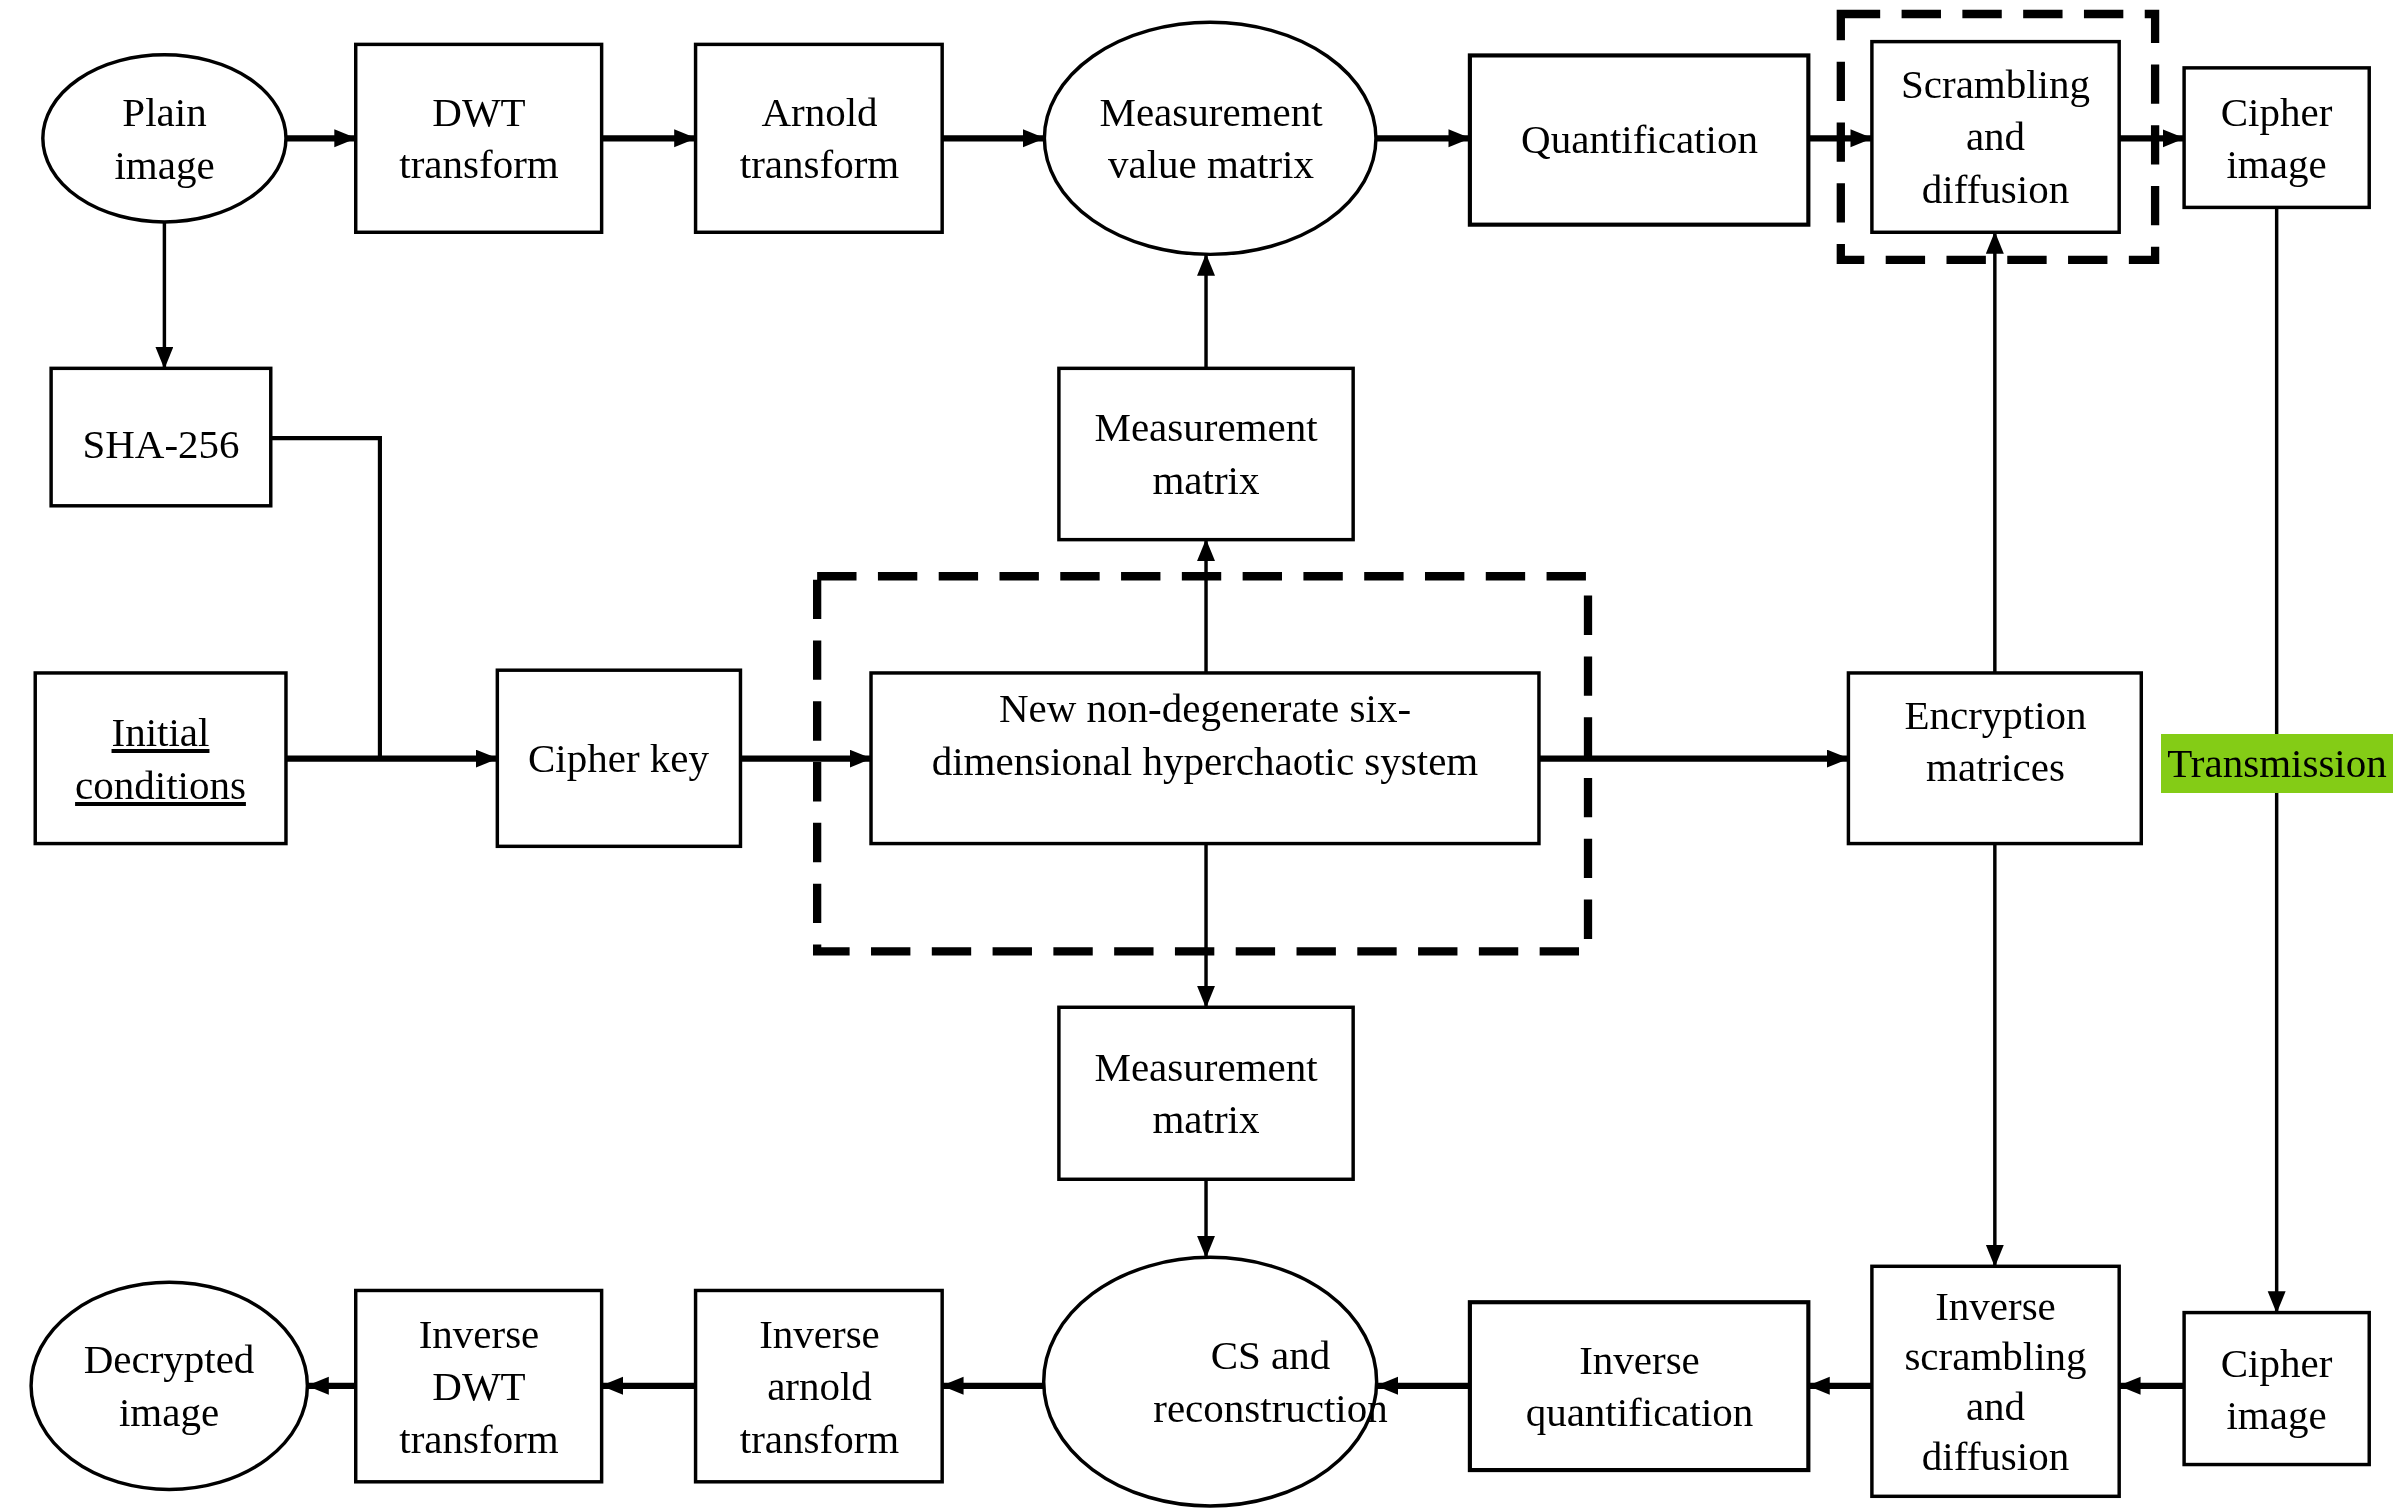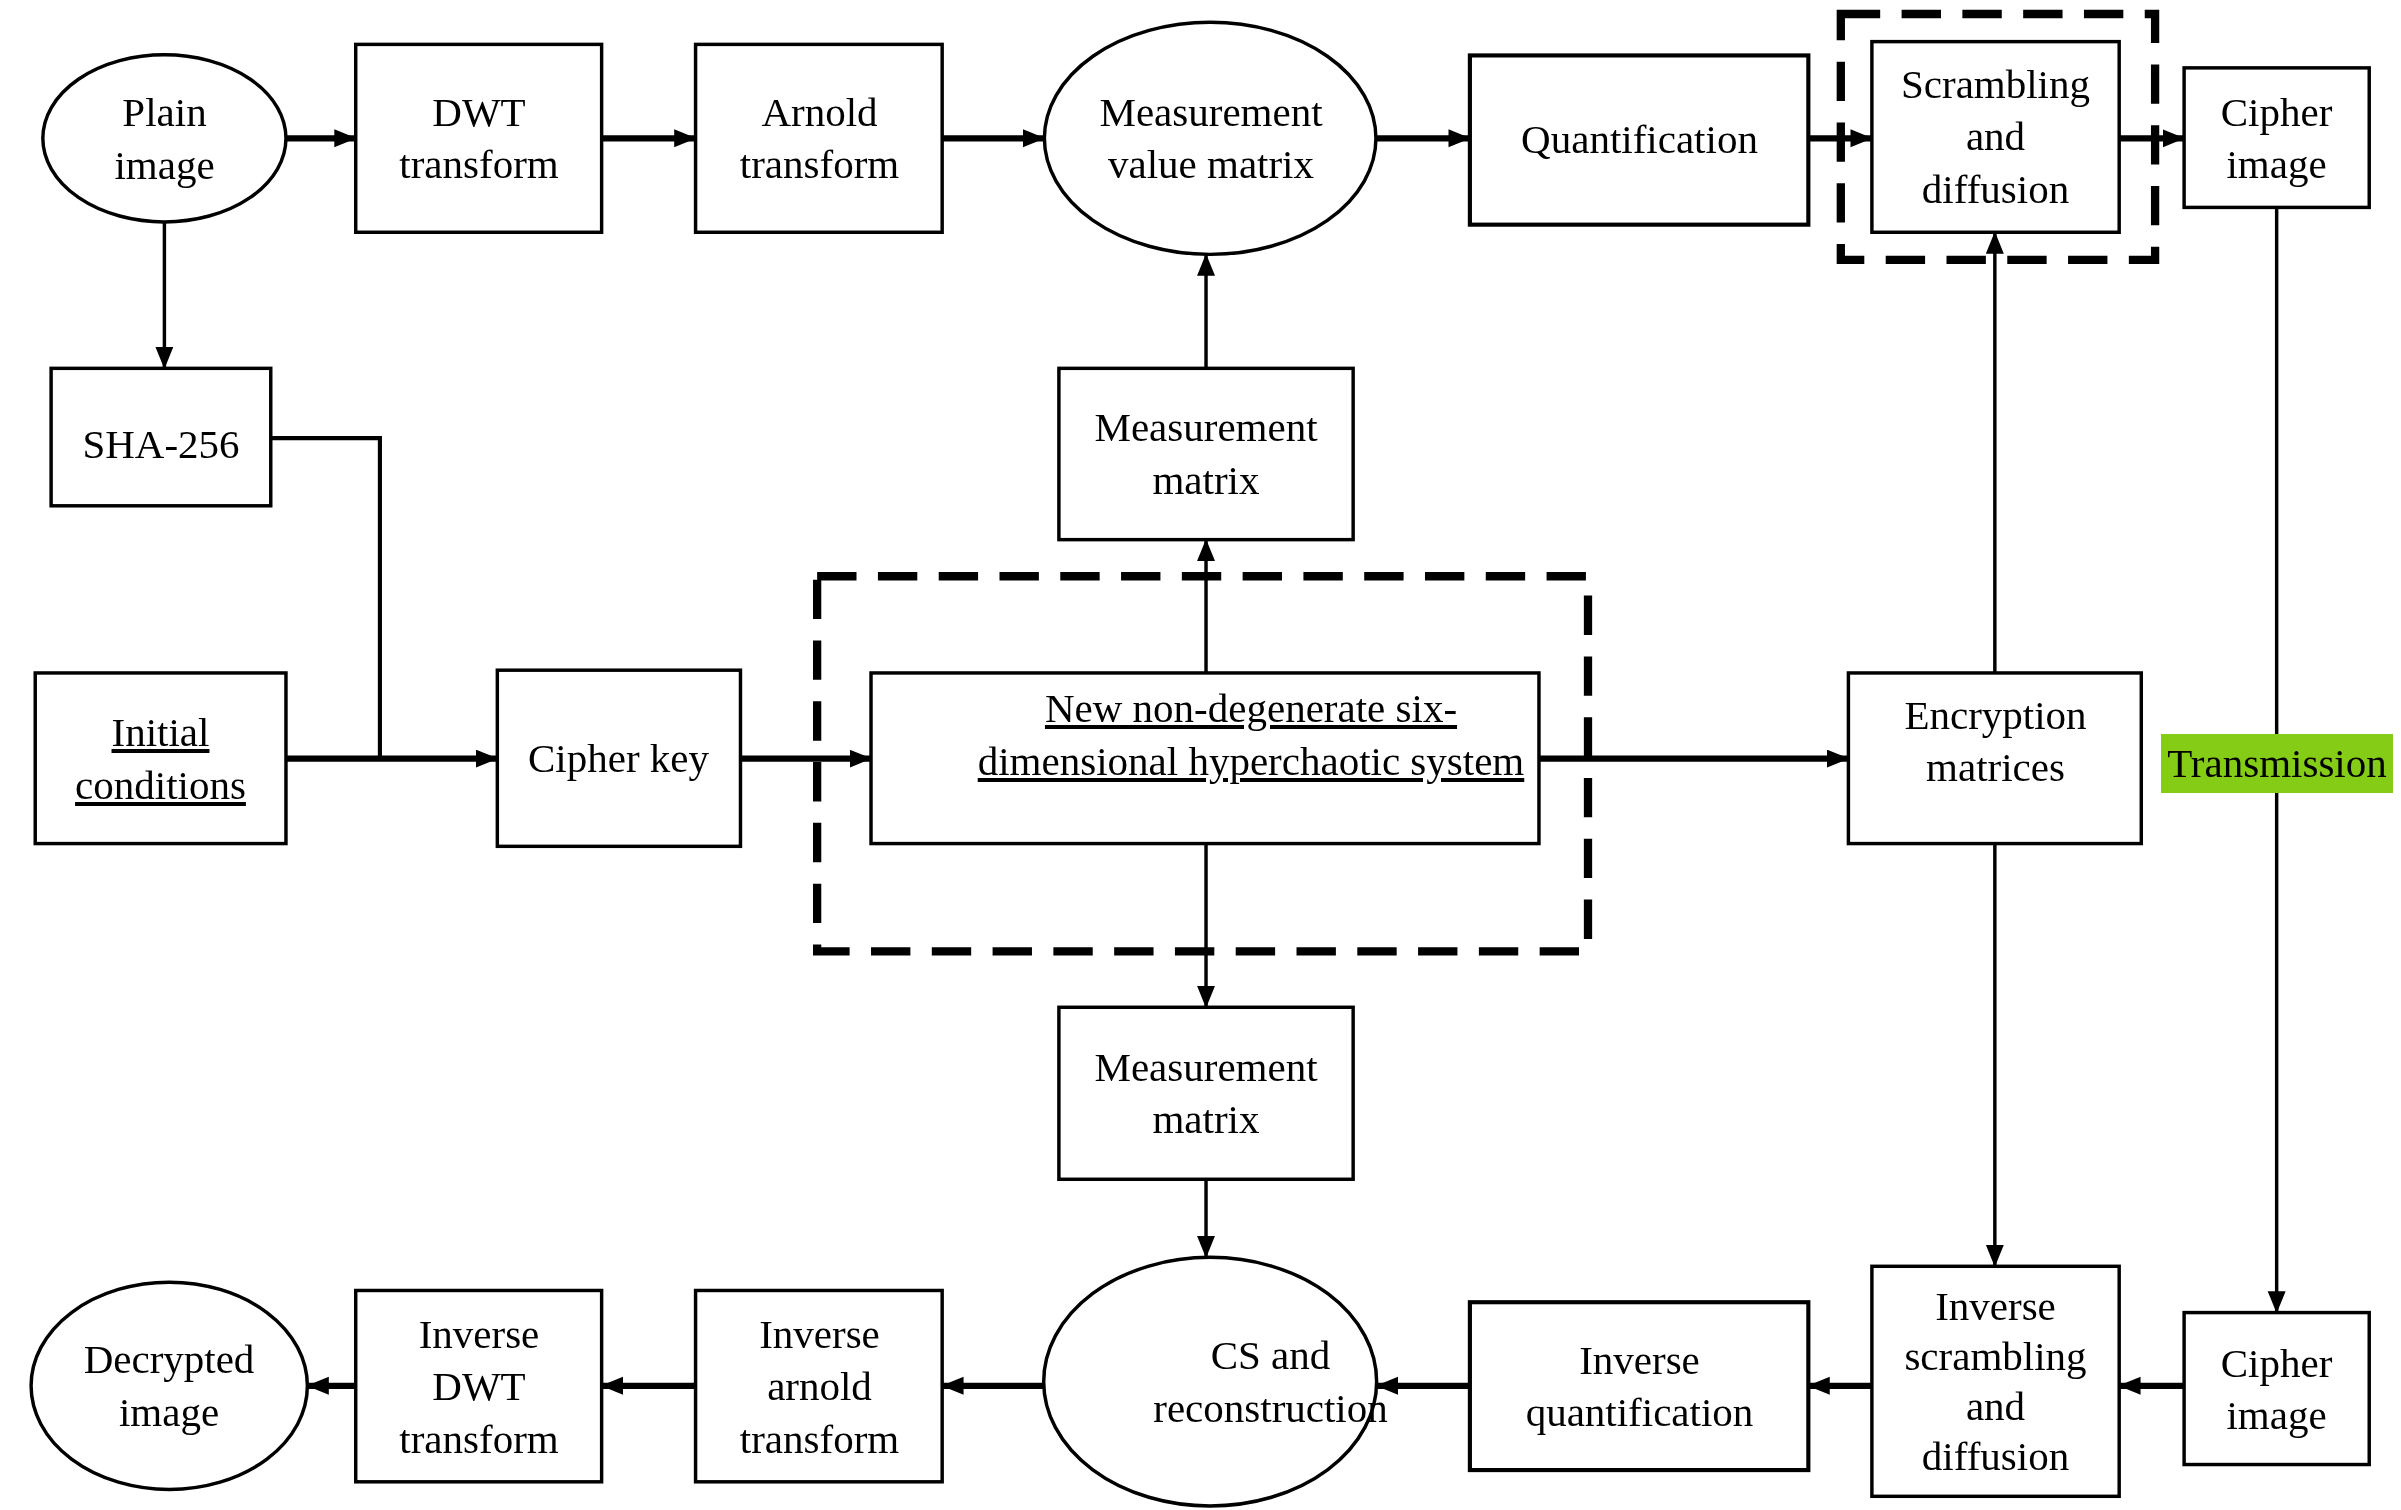--- a/index.html
+++ b/index.html
@@ -108,21 +108,21 @@
 and
 diffusion</div>
   <div class="lbl" style="left:2184px; top:68px; width:185px; height:140px;">Cipher
 image</div>
   <div class="lbl" style="left:51px; top:368px; width:220px; height:153px;">SHA-256</div>
   <div class="lbl" style="left:1059px; top:368px; width:294px; height:171px;">Measurement
 matrix</div>
   <div class="lbl" style="left:35px; top:673px; width:251px; height:171px;text-decoration:underline;">Initial
 conditions</div>
   <div class="lbl" style="left:497px; top:670px; width:243px; height:176px;">Cipher key</div>
-  <div class="lbl" style="left:917px; top:673px; width:668px; height:123px;text-decoration:underline;">New non-degenerate six-
+  <div class="lbl" style="left:871px; top:673px; width:668px; height:123px;">New non-degenerate six-
 dimensional hyperchaotic system</div>
   <div class="lbl" style="left:1849px; top:673px; width:293px; height:136px;">Encryption
 matrices</div>
   <div class="lbl bg" style="left:2161px; top:734px; width:232px; height:59px;">Transmission</div>
   <div class="lbl" style="left:1059px; top:1007px; width:294px; height:172px;">Measurement
 matrix</div>
   <div class="lbl" style="left:31px; top:1282px; width:276px; height:207px;">Decrypted
 image</div>
   <div class="lbl" style="left:356px; top:1291px; width:246px; height:191px;">Inverse
 DWT

